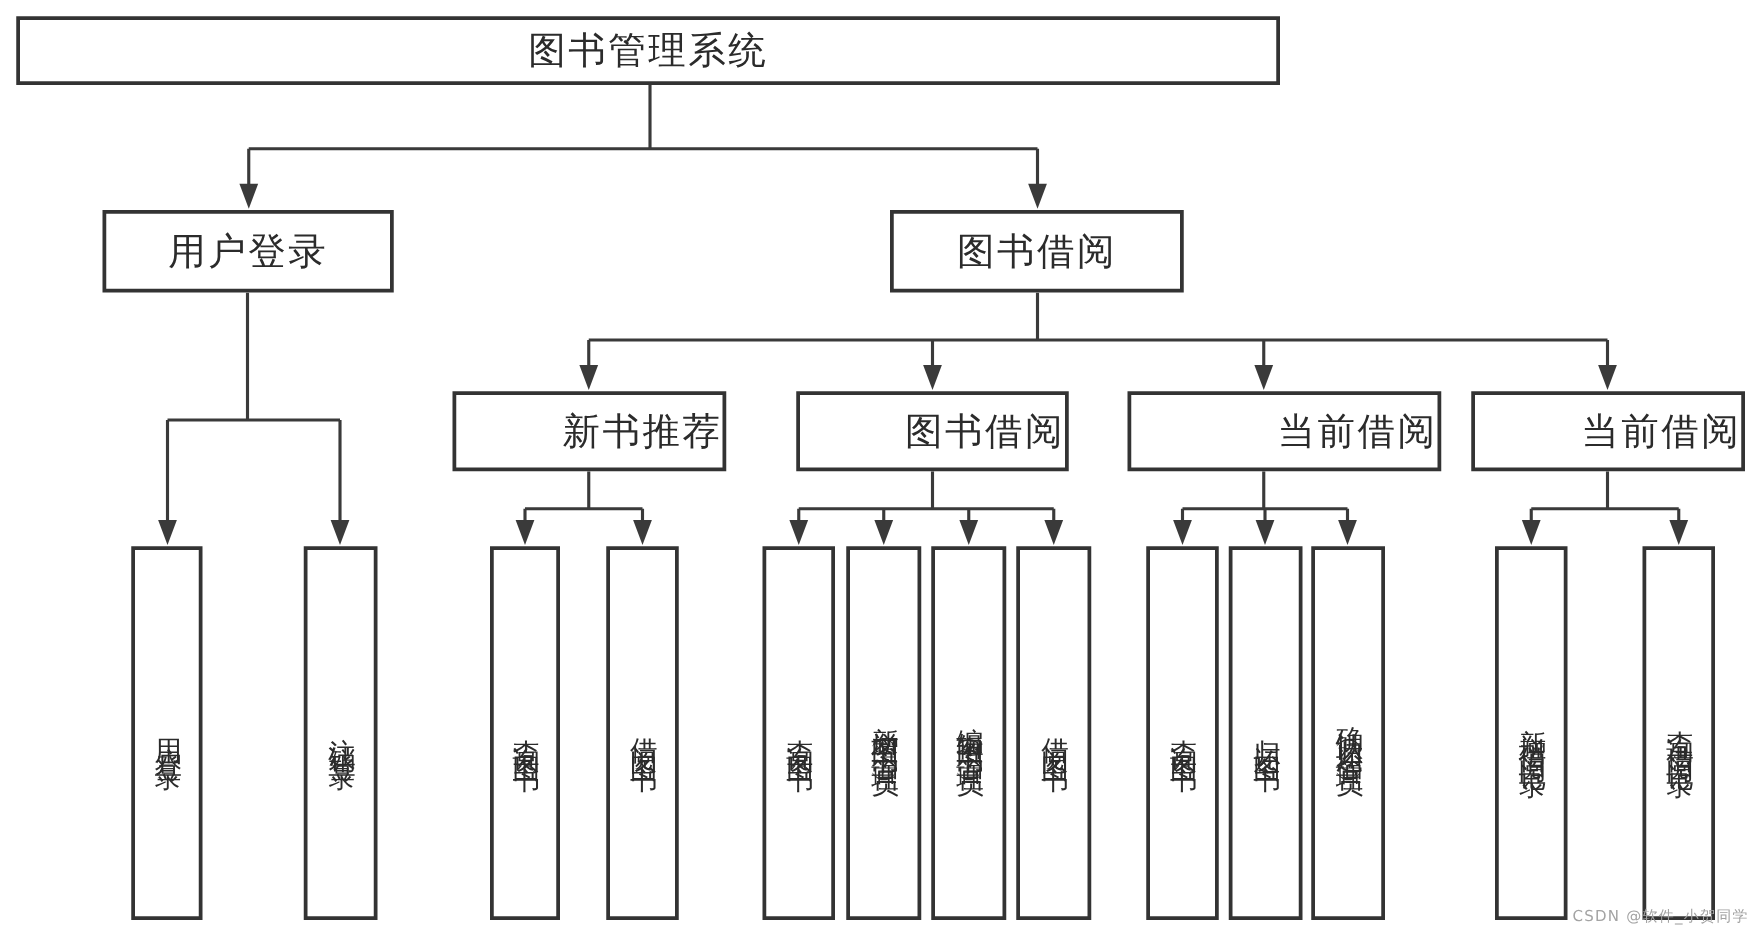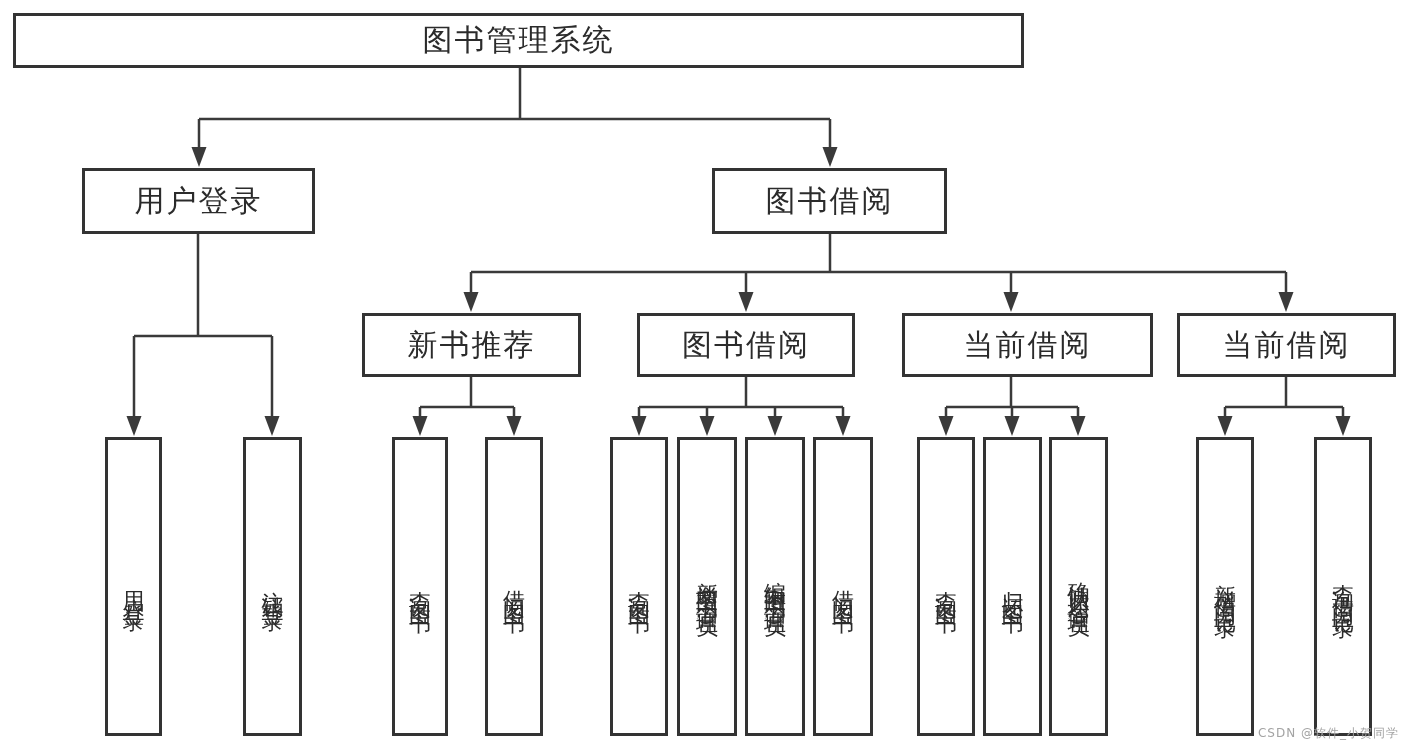--- a/index.html
+++ b/index.html
@@ -41,21 +41,21 @@
     align-items: center;
     justify-content: center;
     z-index: 2;
   }
   .h-label {
     font-size: 30px;
     letter-spacing: 2px;
     white-space: nowrap;
   }
   .lvl2 { top: 168px; height: 66px; }
-  .lvl3 { top: 313px; height: 64px; }
+  .lvl3 { top: 313px; height: 64px; justify-content: flex-end; }
   .leaf {
     top: 437px;
     height: 299px;
     writing-mode: vertical-rl;
     text-orientation: mixed;
   }
   .leaf span {
     font-size: 22px;
     letter-spacing: 7px;
     line-height: 1;

